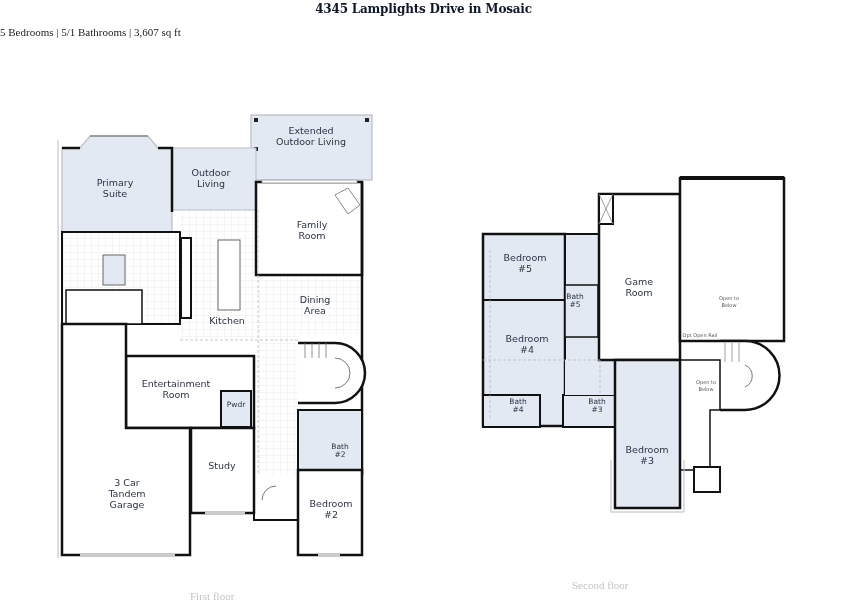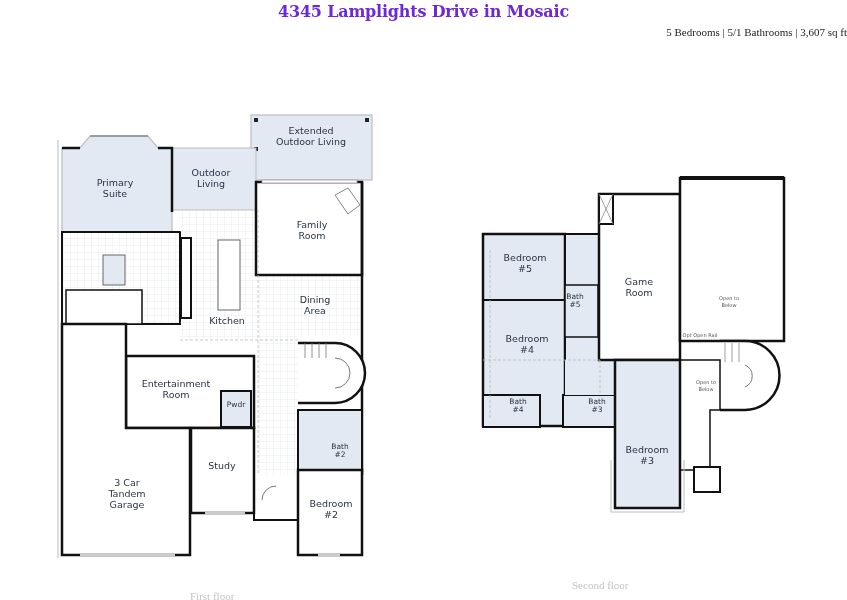--- a/index.html
+++ b/index.html
@@ -1,18 +1,18 @@
 <!DOCTYPE html>
 <html><head>
 <meta charset="utf-8">
 <style>
   html, body { margin:0; padding:0; background:#ffffff; }
   body { width:847px; height:600px; position:relative; overflow:hidden; font-family:"Liberation Sans", sans-serif; }
-  .title { position:absolute; left:0; top:2px; width:847px; text-align:center; font-family:"DejaVu Serif", serif; font-weight:bold; font-size:16px; color:#6d28d9; letter-spacing:-0.2px; }
-  .subtitle { position:absolute; left:0; top:26px; width:847px; text-align:right; font-family:"Liberation Serif", serif; font-size:11px; color:#222; }
+  .title { position:absolute; left:0; top:2px; width:847px; text-align:center; font-family:"DejaVu Serif", serif; font-weight:bold; font-size:12px; color:#0f172a; letter-spacing:-0.2px; }
+  .subtitle { position:absolute; left:0; top:26px; width:847px; text-align:left; font-family:"Liberation Serif", serif; font-size:11px; color:#222; }
   svg { position:absolute; left:0; top:0; }
   .lbl { font-family:"DejaVu Sans", sans-serif; font-size:9.5px; fill:#2b3344; text-anchor:middle; }
   .lbl-s { font-family:"DejaVu Sans", sans-serif; font-size:7.5px; fill:#2b3344; text-anchor:middle; }
   .lbl-xs { font-family:"DejaVu Sans", sans-serif; font-size:5px; fill:#555; text-anchor:middle; }
   .floor-cap { position:absolute; font-family:"Liberation Serif", serif; font-size:11px; color:#c4c4c4; }
 </style>
 </head>
 <body>
 
 <div class="title">4345 Lamplights Drive in Mosaic</div>

